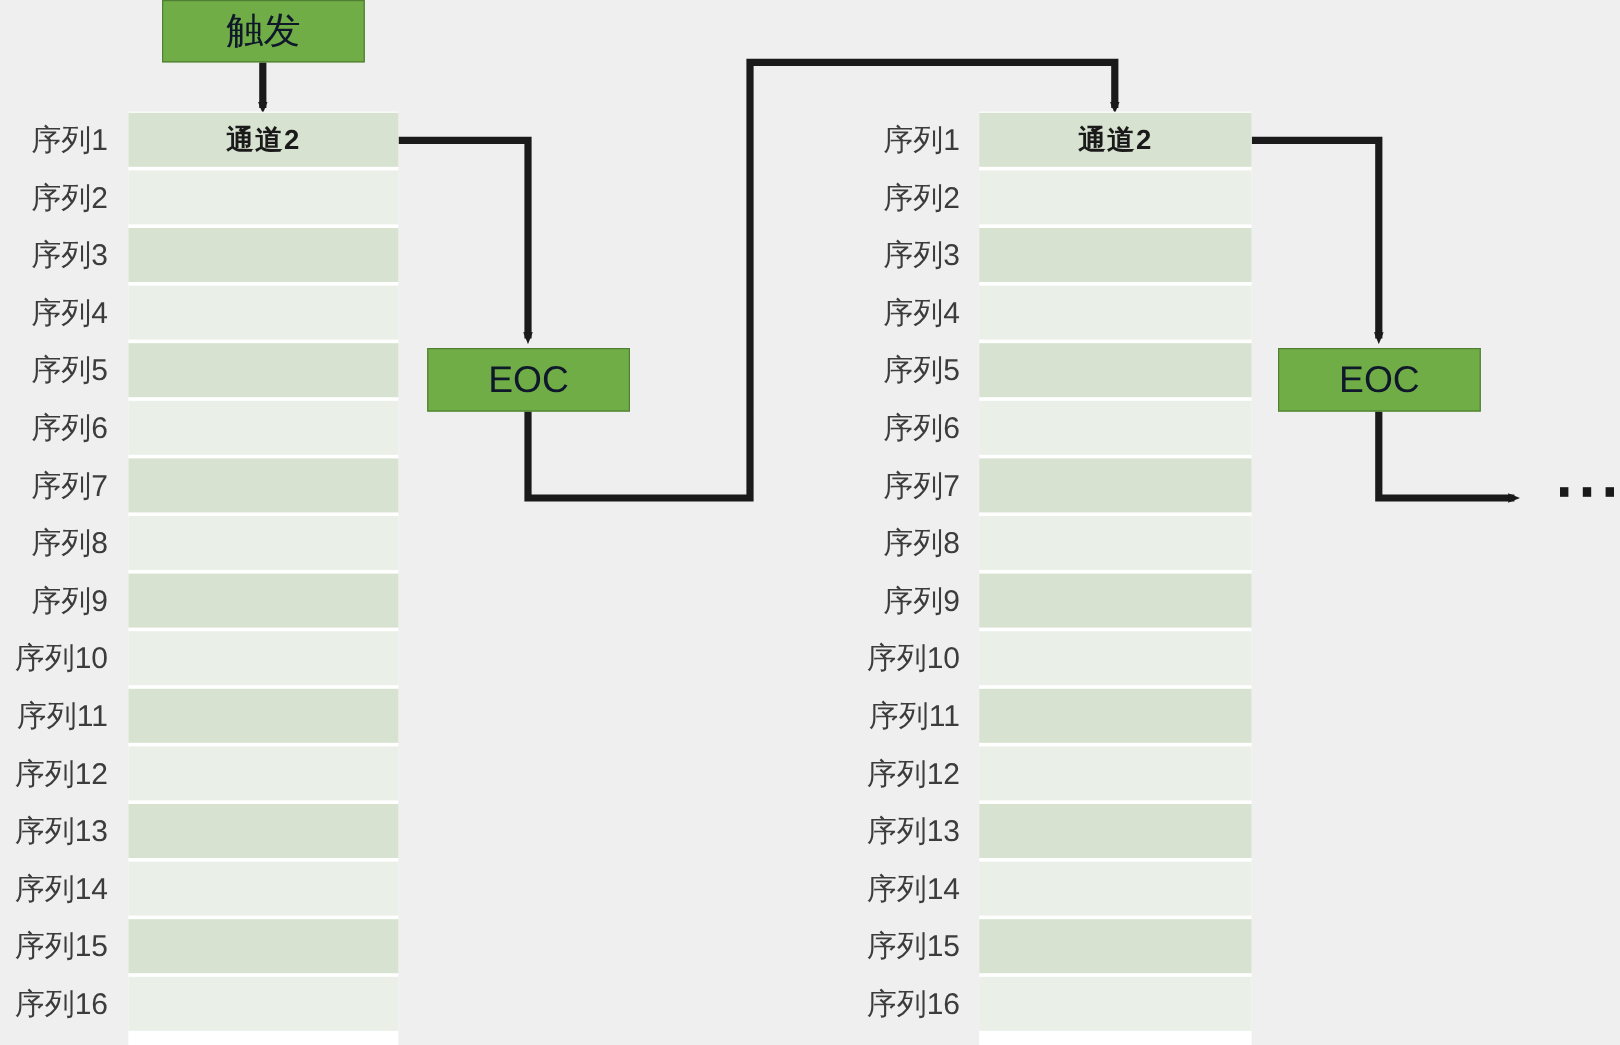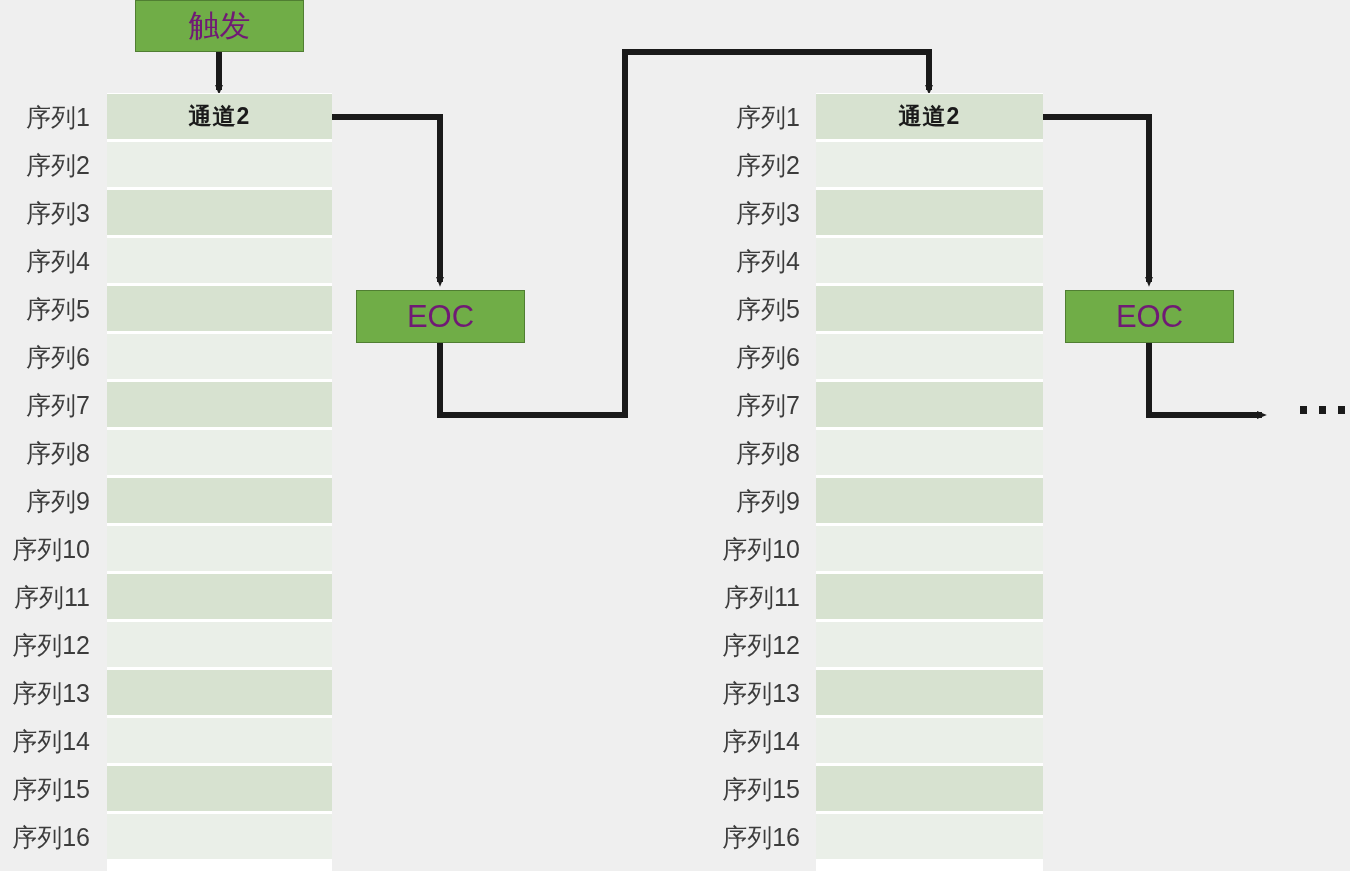--- a/index.html
+++ b/index.html
@@ -71,21 +71,21 @@
 
   
   .gbox {
     position: absolute;
     background: #70ad47;
     border: 1px solid #507e32;
     box-sizing: border-box;
     display: flex;
     align-items: center;
     justify-content: center;
-    color: #701a75;
+    color: #0f172a;
   }
   .gbox.trigger { font-size: 31px; }
   .gbox.eoc { font-size: 31px; text-align: right; }
 
   
   #wires {
     position: absolute;
     left: 0; top: 0;
     width: 1350px;
     height: 871px;

